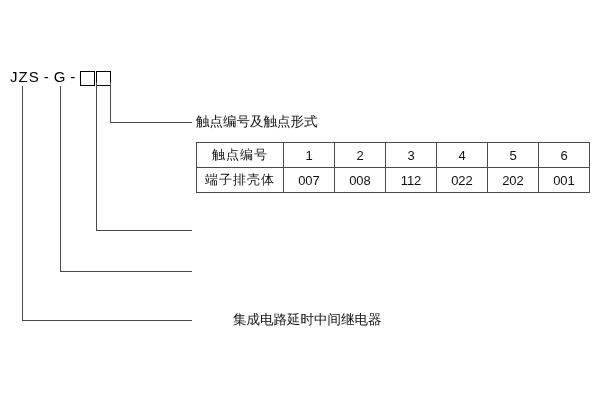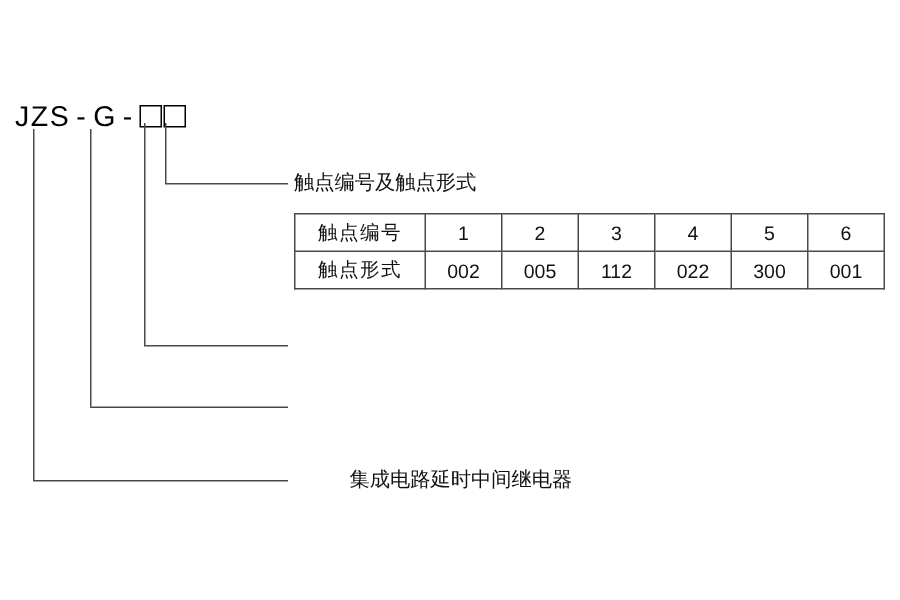--- a/index.html
+++ b/index.html
@@ -18,21 +18,21 @@
     position: relative;
     width: 600px;
     height: 400px;
   }
 
   
   .code {
     position: absolute;
     left: 10px;
     top: 68px;
-    font-size: 19px;
+    font-size: 15px;
     letter-spacing: 1px;
     white-space: nowrap;
     color: #000;
   }
   .code .seg { display: inline-block; }
   .code .dash { display: inline-block; padding: 0 4px; }
   .box-pair {
     display: inline-block;
     vertical-align: middle;
     position: relative;
@@ -126,25 +126,25 @@
         <tr>
           <td class="head">触点编号</td>
           <td class="cell">1</td>
           <td class="cell">2</td>
           <td class="cell">3</td>
           <td class="cell">4</td>
           <td class="cell">5</td>
           <td class="cell">6</td>
         </tr>
         <tr>
-          <td class="head">触点形式</td>
-          <td class="cell">002</td>
-          <td class="cell">005</td>
+          <td class="head">端子排壳体</td>
+          <td class="cell">007</td>
+          <td class="cell">008</td>
           <td class="cell">112</td>
           <td class="cell">022</td>
-          <td class="cell">300</td>
+          <td class="cell">202</td>
           <td class="cell">001</td>
         </tr>
       </tbody>
     </table>
   </div>
 
 </div>
 
 </body></html>

